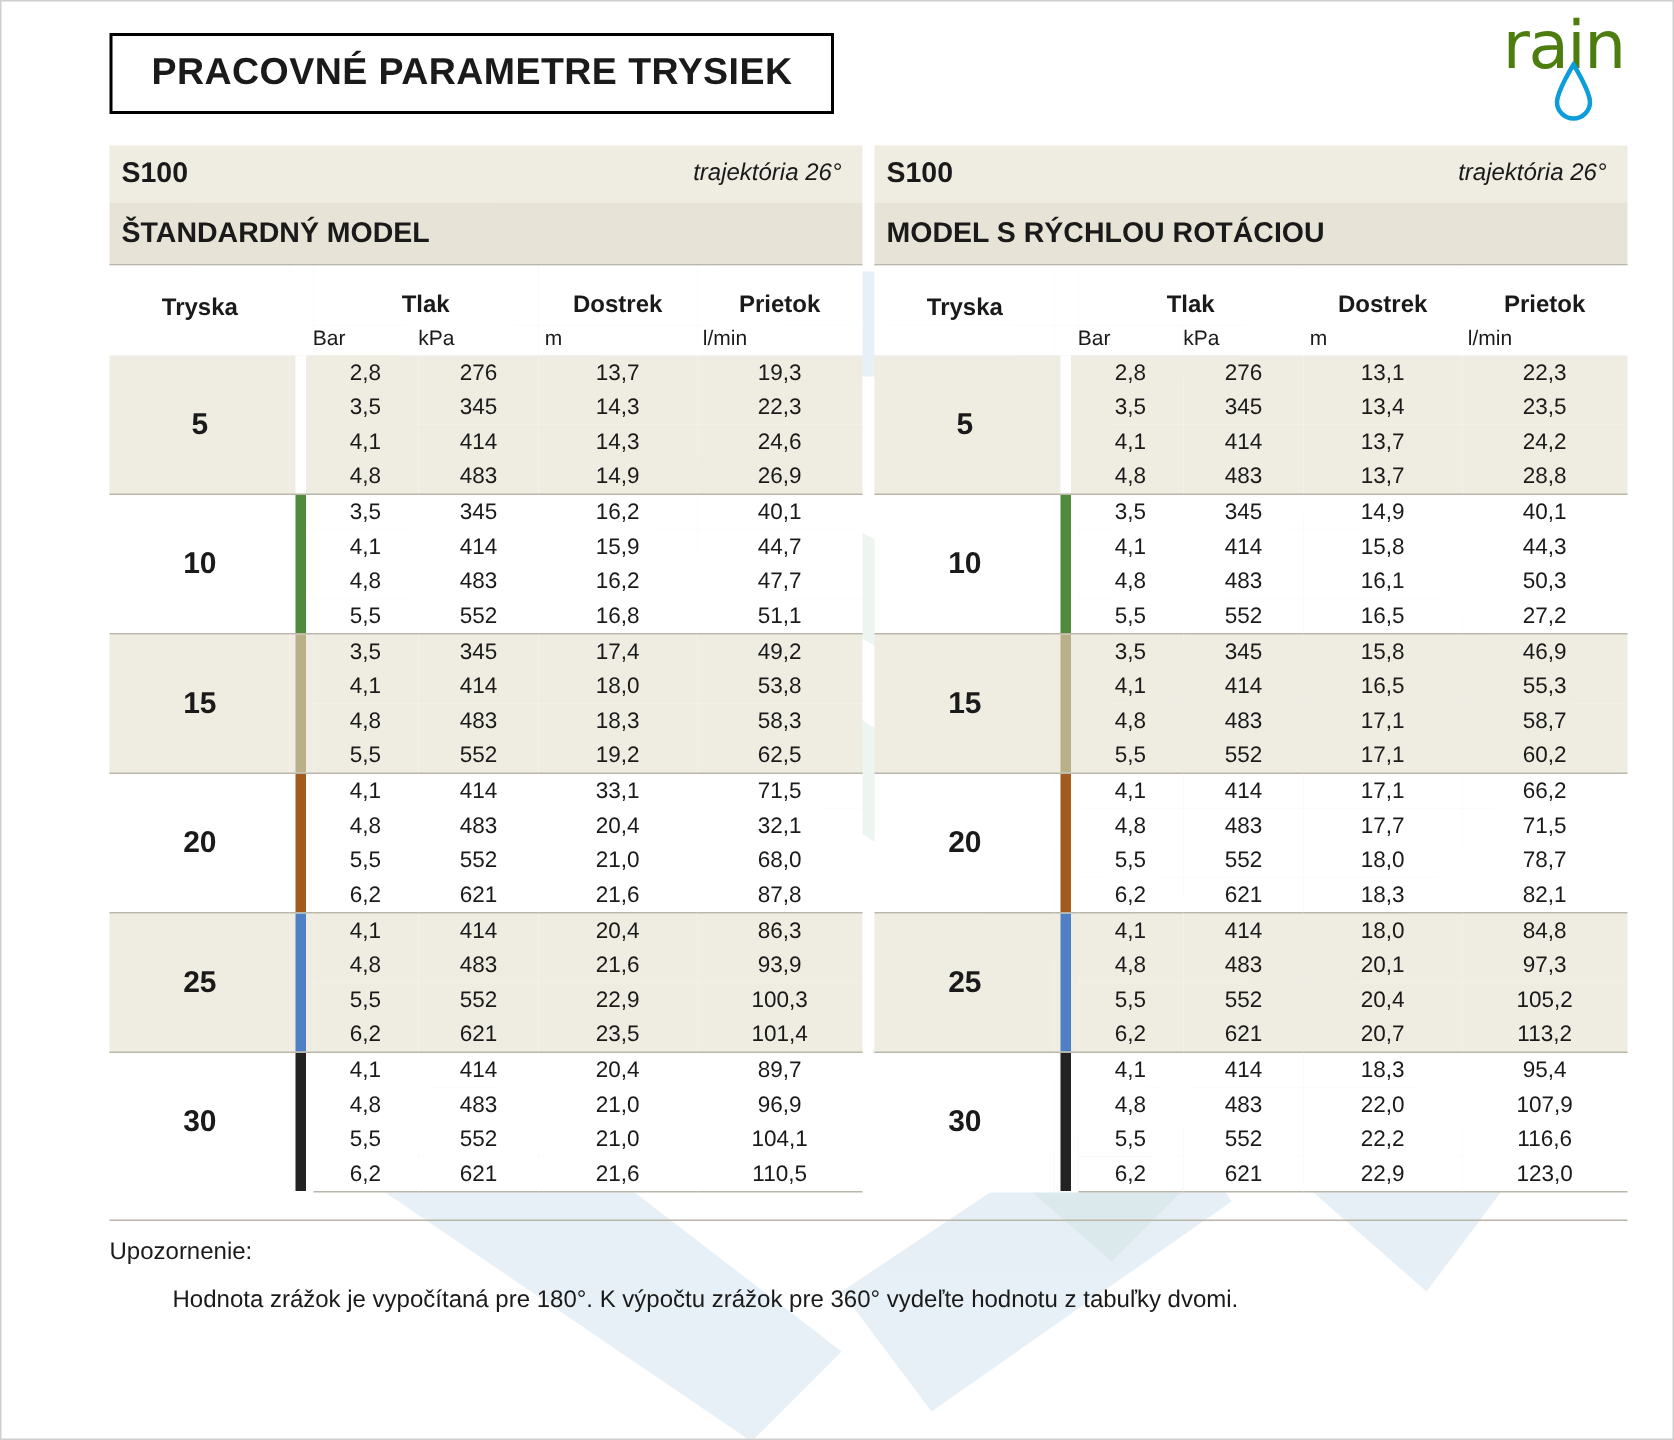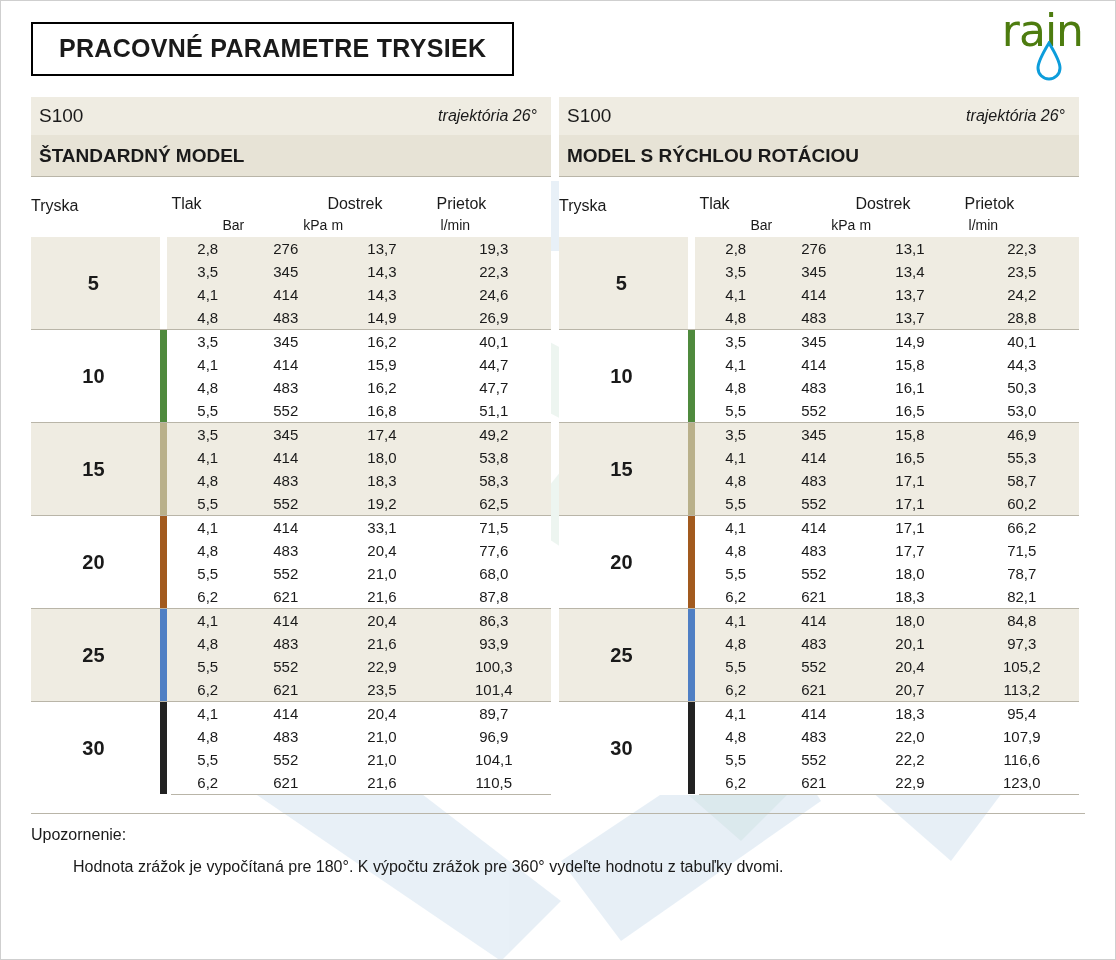--- a/index.html
+++ b/index.html
@@ -15,20 +15,21 @@
     overflow: hidden;
   }
   .page {
     position: relative;
     width: 1116px;
     height: 960px;
     box-sizing: border-box;
     border: 1px solid #cfcfcf;
     background: #ffffff;
     overflow: hidden;
+    padding-left: 42px;
   }
 
   
   .watermark {
     position: absolute;
     left: 0; top: 0;
     width: 1116px; height: 960px;
     pointer-events: none;
     z-index: 0;
   }
@@ -91,21 +92,21 @@
     background: #efece2;
     height: 38px;
     display: flex;
     align-items: center;
     justify-content: space-between;
     padding: 0 14px 0 8px;
     box-sizing: border-box;
   }
   .band-model .model-name {
     font-size: 19px;
-    font-weight: normal;
+    font-weight: bold;
   }
   .band-model .traj {
     font-size: 16px;
     font-style: italic;
   }
   .band-variant {
     background: #e7e3d6;
     height: 42px;
     display: flex;
     align-items: center;
@@ -127,29 +128,29 @@
   }
   table.params col.c-nozzle { width: 24%; }
   table.params col.c-stripe { width: 3%; }
   table.params col.c-bar    { width: 14%; }
   table.params col.c-kpa    { width: 16%; }
   table.params col.c-range  { width: 21%; }
   table.params col.c-flow   { width: 22%; }
 
   .hdr-top td {
     padding: 16px 0 2px 0;
-    text-align: left;
-    font-weight: normal;
+    text-align: center;
+    font-weight: bold;
     font-size: 16px;
     background: #ffffff;
   }
   .hdr-top td.nozzle { padding-top: 20px; }
   .hdr-units td {
     padding: 0 0 4px 0;
-    text-align: right;
+    text-align: left;
     font-size: 14px;
     background: #ffffff;
   }
   .hdr-units td.u-left { text-align: left; padding-left: 4px; }
 
   tbody tr td {
     text-align: center;
     padding: 0;
     height: 23px;
     line-height: 23px;
@@ -355,21 +356,21 @@
               </td>
               <td>4,1</td>
               <td>414</td>
               <td>33,1</td>
               <td>71,5</td>
             </tr>
             <tr class="grp-even">
               <td>4,8</td>
               <td>483</td>
               <td>20,4</td>
-              <td>77,6</td>
+              <td>32,1</td>
             </tr>
             <tr class="grp-even">
               <td>5,5</td>
               <td>552</td>
               <td>21,0</td>
               <td>68,0</td>
             </tr>
             <tr class="grp-even">
               <td>6,2</td>
               <td>621</td>
@@ -519,21 +520,21 @@
             <tr class="grp-even">
               <td>4,8</td>
               <td>483</td>
               <td>16,1</td>
               <td>50,3</td>
             </tr>
             <tr class="grp-even">
               <td>5,5</td>
               <td>552</td>
               <td>16,5</td>
-              <td>53,0</td>
+              <td>27,2</td>
             </tr>
             <tr class="grp-odd grp-sep">
               <td class="nozzle" rowspan="4">15</td>
               <td class="stripe" rowspan="4">
                 <div class="stripe-bar" style="background: rgb(185, 176, 138);"></div>
               </td>
               <td>3,5</td>
               <td>345</td>
               <td>15,8</td>
               <td>46,9</td>

